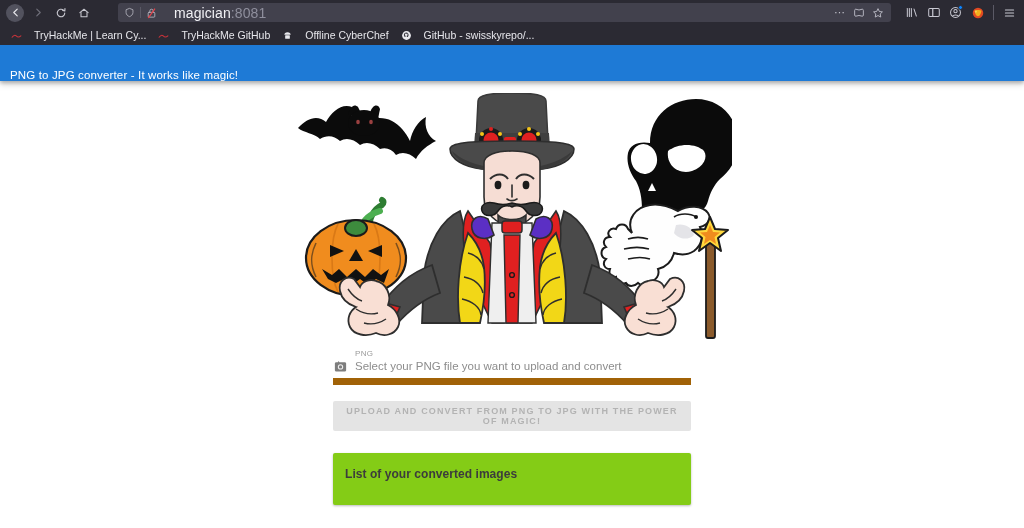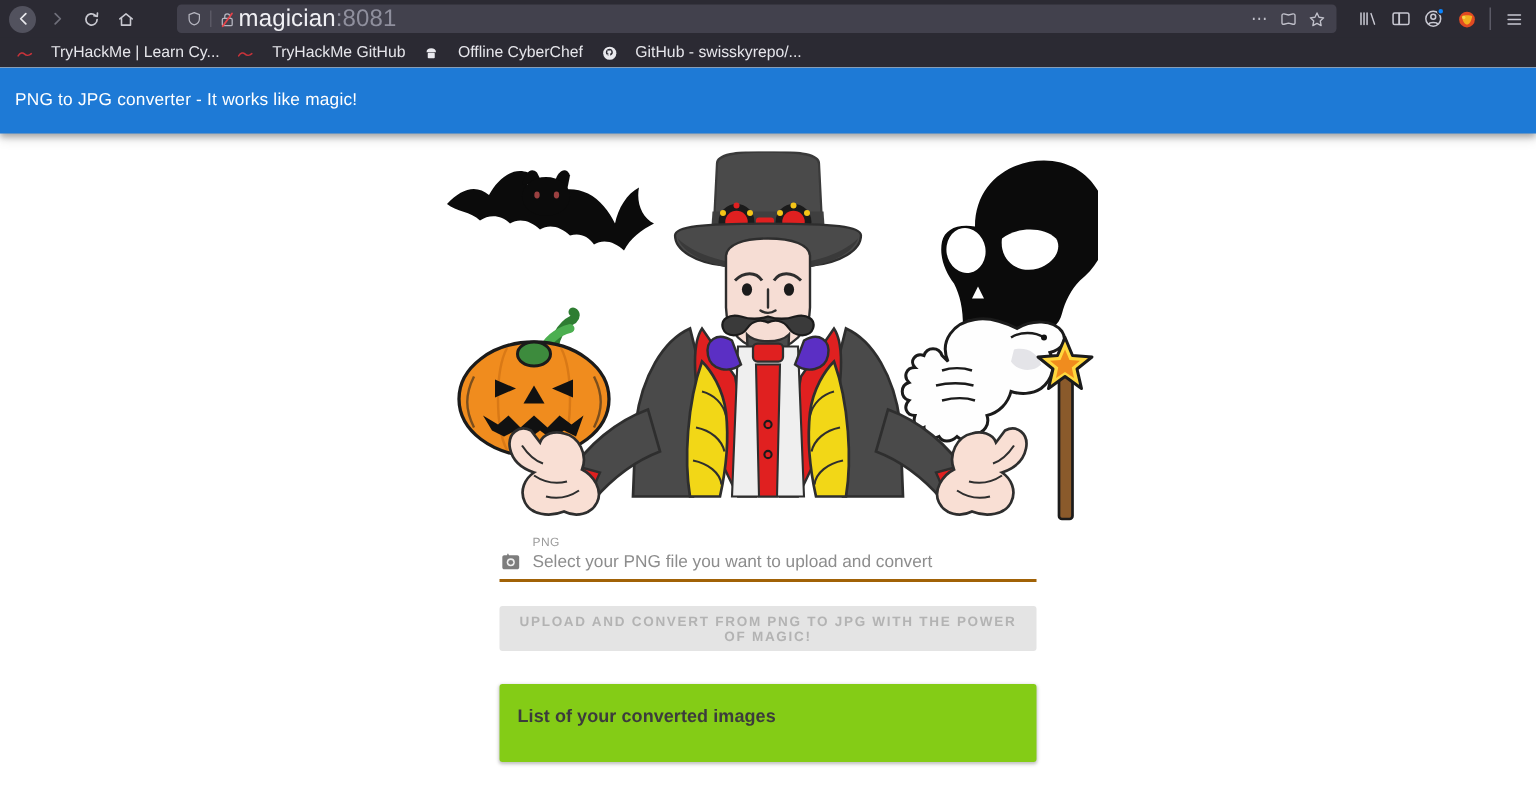--- a/index.html
+++ b/index.html
@@ -56,23 +56,23 @@
     display: flex; align-items: center; justify-content: center;
     color: #b6b6c0;
     flex: 0 0 auto;
   }
   .url-divider {
     width: 1px; height: 11px;
     background: #5a5965;
     margin: 0 3px;
   }
   #url-text {
-    font-size: 16px;
+    font-size: 14px;
     color: #f0f0f4;
-    margin-left: 0;
+    margin-left: 15px;
     white-space: nowrap;
     letter-spacing: 0.1px;
   }
   #url-text .port { color: #8f8f9d; }
   .url-right {
     margin-left: auto;
     display: flex;
     align-items: center;
     gap: 2px;
     padding-right: 1px;
@@ -141,24 +141,24 @@
 
   
   #page {
     width: 1024px;
     height: 483px;
     background: #ffffff;
     position: relative;
     overflow: hidden;
   }
   #appbar {
-    height: 44px;
+    height: 36px;
     background: #1e7ad6;
     display: flex;
-    align-items: center;
+    align-items: flex-end;
     padding: 0 10px;
     box-shadow: 0 2px 4px rgba(0,0,0,0.28), 0 4px 7px rgba(0,0,0,0.10);
     position: relative;
     z-index: 5;
   }
   #appbar-title {
     color: #ffffff;
     font-size: 11.5px;
     font-weight: 400;
     letter-spacing: 0.15px;
@@ -185,22 +185,22 @@
   }
   .field-label {
     font-size: 8px;
     color: #9b9b9b;
     letter-spacing: 0.3px;
     margin-left: 22px;
     margin-bottom: 1px;
   }
   #file-field {
     display: flex;
-    align-items: center;
-    border-bottom: 2px solid #a16207;
+    align-items: flex-start;
+    border-bottom: 7px solid #a16207;
     padding-bottom: 4px;
   }
   #file-placeholder {
     font-size: 11.5px;
     color: #8d8d8d;
     margin-left: 7px;
     line-height: 14px;
   }
   .camera-icon {
     width: 15px; height: 15px;

